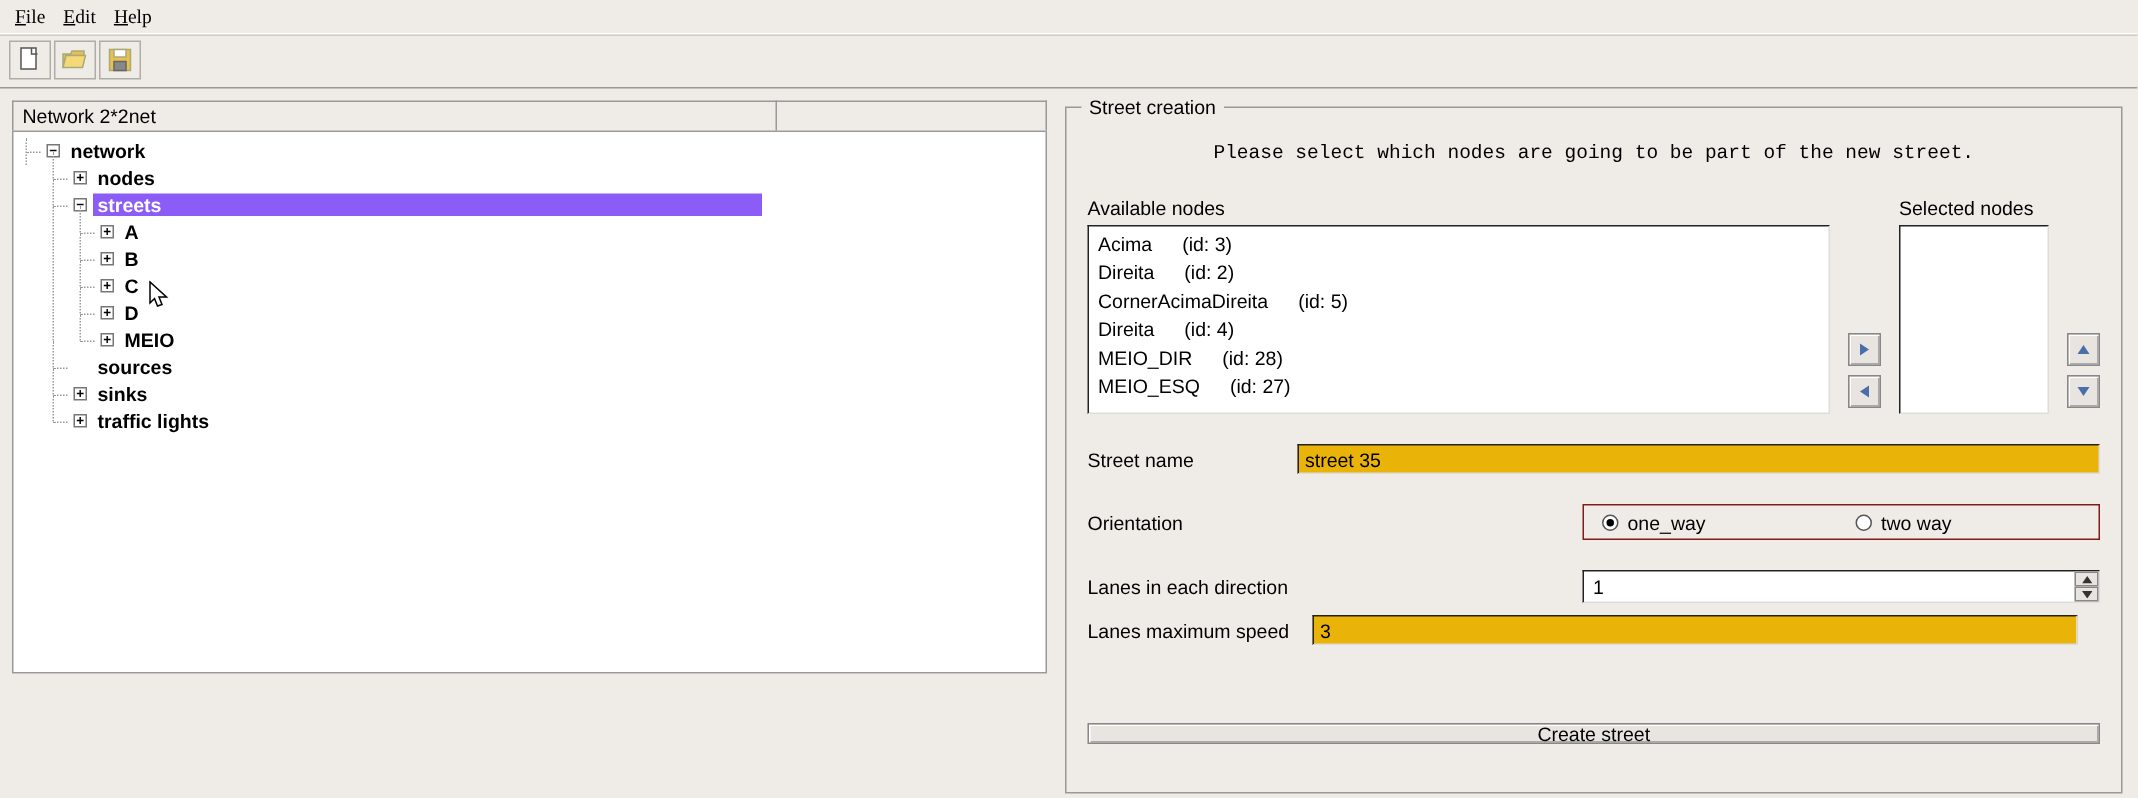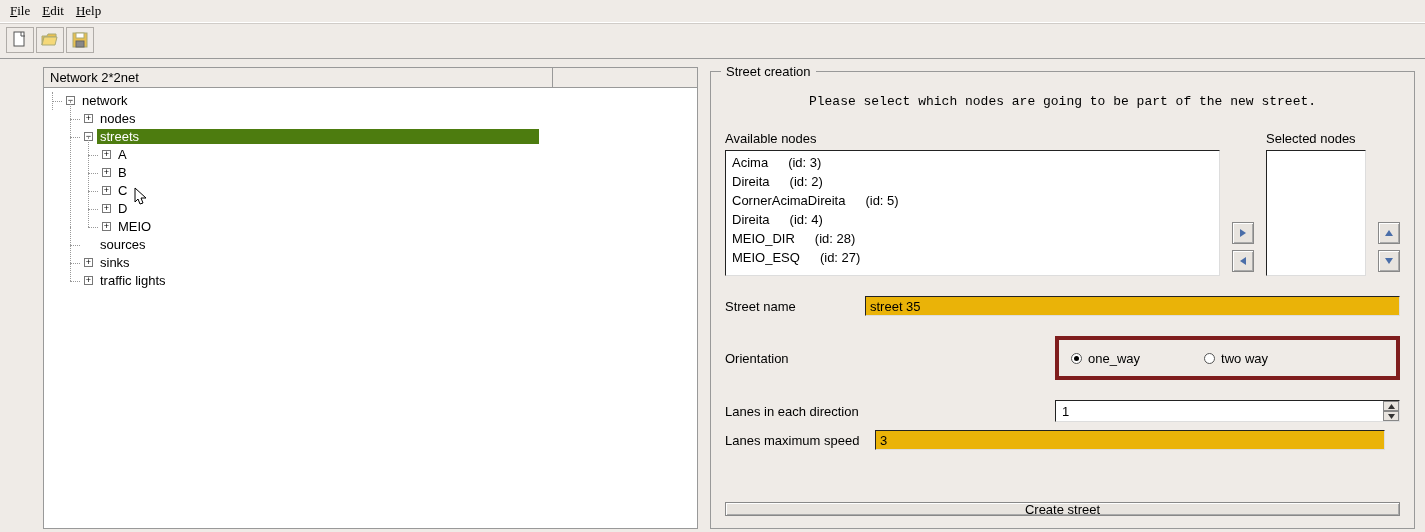--- a/index.html
+++ b/index.html
@@ -38,21 +38,20 @@
   display:flex; align-items:center; justify-content:center;
   cursor: default;
 }
 .tb-btn svg { width: 18px; height: 18px; }
 .sep-line {
   height: 1px; background:#999; margin-top:2px;
 }
 .main {
   display: flex;
   height: calc(532px - 58px);
-  padding-left: 35px;
 }
 .left-col {
   width: 725px;
   padding: 8px 6px 6px 8px;
 }
 .right-col {
   flex: 1;
   padding: 8px 10px 6px 6px;
 }
 .panel-title-split {
@@ -67,41 +66,42 @@
 }
 .panel-title-split .ttl-right{
   flex:1;
   border:1px solid #999;
   border-left:none;
   border-bottom:none;
 }
 .tree-body {
   border:1px solid #999;
   background:#fff;
-  height: 442px;
+  height: 362px;
   padding: 4px;
   overflow:auto;
+  font-weight:bold;
 }
 .tree ul { list-style:none; padding-left:18px; }
 .tree li { position:relative; line-height:18px; white-space:nowrap; }
 .tree li::before {
   content:""; position:absolute; left:-14px; top:9px; width:10px; height:1px; border-top:1px dotted #999;
 }
 .tree li::after {
   content:""; position:absolute; left:-14px; top:-9px; bottom:9px; width:1px; border-left:1px dotted #999;
 }
 .tree > ul > li::after { top:0; }
 .tree li:last-child::after { bottom:auto; height:18px; }
 .expander {
   display:inline-block; width:9px; height:9px; border:1px solid #777; background:#fff;
   font-size:9px; line-height:7px; text-align:center; vertical-align:middle; margin-right:4px;
   position:relative; top:-1px;
 }
 .node-label { padding:0 3px; cursor:default; }
-.node-label.selected { background:#4d7c0f; color:#fff; }
+.node-label.selected { background:#8b5cf6; color:#fff; }
 .cursor-overlay {
   position:absolute; pointer-events:none;
   left:99px; top:128px;
 }
 .cursor-overlay svg { width:16px; height:20px; }
 
 .groupbox {
   border:1px solid #999;
   position:relative;
   margin-top:4px;
@@ -132,22 +132,22 @@
 }
 .arrow-btn svg{ width:10px;height:10px; }
 .form-row { display:flex; align-items:center; margin-top:20px; }
 .form-row .flabel { width:140px; }
 .txt-input {
   background:#eab308; border:1px solid #222; border-right-color:#ddd; border-bottom-color:#ddd;
   height:20px; padding:1px 4px; font: inherit;
 }
 .street-name-input { flex:1; }
 .orient-box {
-  border:4px solid #7f1d1d; height:44px; flex:1; margin-left:190px;
-  display:flex; align-items:center; padding:0 12px; gap:64px;
+  border:1px solid #7f1d1d; height:24px; flex:1; margin-left:190px;
+  display:flex; align-items:center; padding:0 12px; gap:100px;
 }
 .radio {
   display:inline-flex; align-items:center; gap:6px;
 }
 .radio-dot {
   width:11px;height:11px;border:1px solid #555;border-radius:50%;background:#fff;display:inline-flex;align-items:center;justify-content:center;
 }
 .radio-dot.checked::after{content:"";width:5px;height:5px;background:#000;border-radius:50%;}
 .lanes-spin {
   border:1px solid #222; border-right-color:#ddd; border-bottom-color:#ddd; background:#fff;

